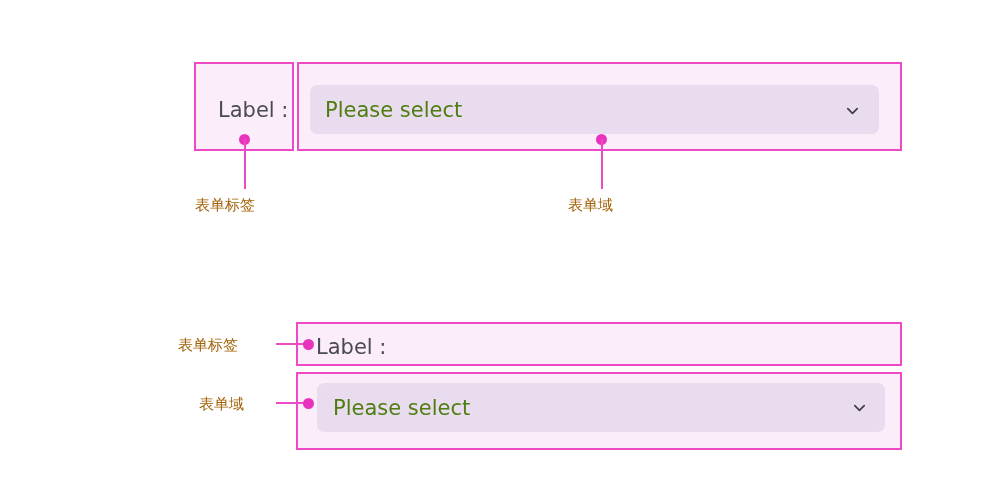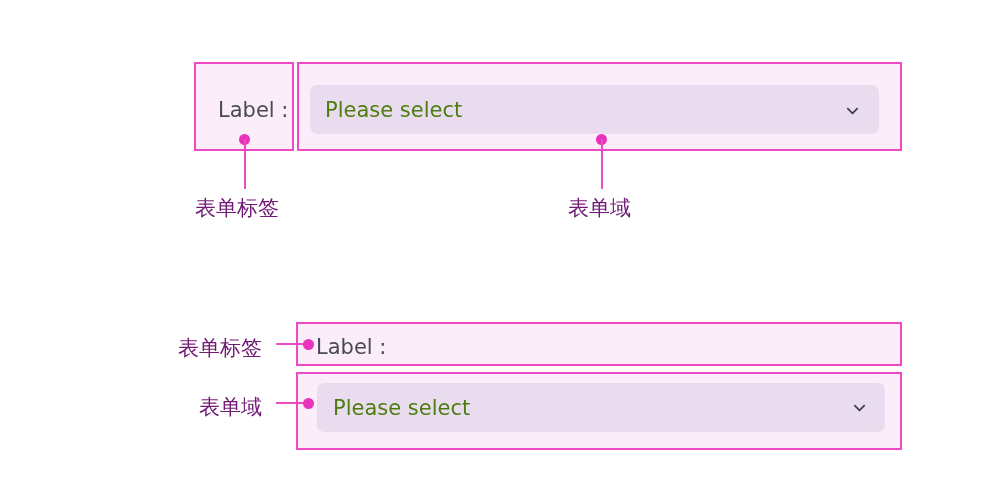--- a/index.html
+++ b/index.html
@@ -16,22 +16,22 @@
   #stage {
     position: relative;
     width: 1000px;
     height: 380px;
     margin-left: 44px;
   }
 
   
   .anno-text {
     position: absolute;
-    color: #701a75;
-    font-size: 21px;
+    color: #a16207;
+    font-size: 15px;
     line-height: 1;
     white-space: nowrap;
     font-family: "DejaVu Sans", "Liberation Sans", sans-serif;
   }
   .leader-v {
     position: absolute;
     width: 2px;
     background: #ec4bc4;
   }
   .leader-h {

